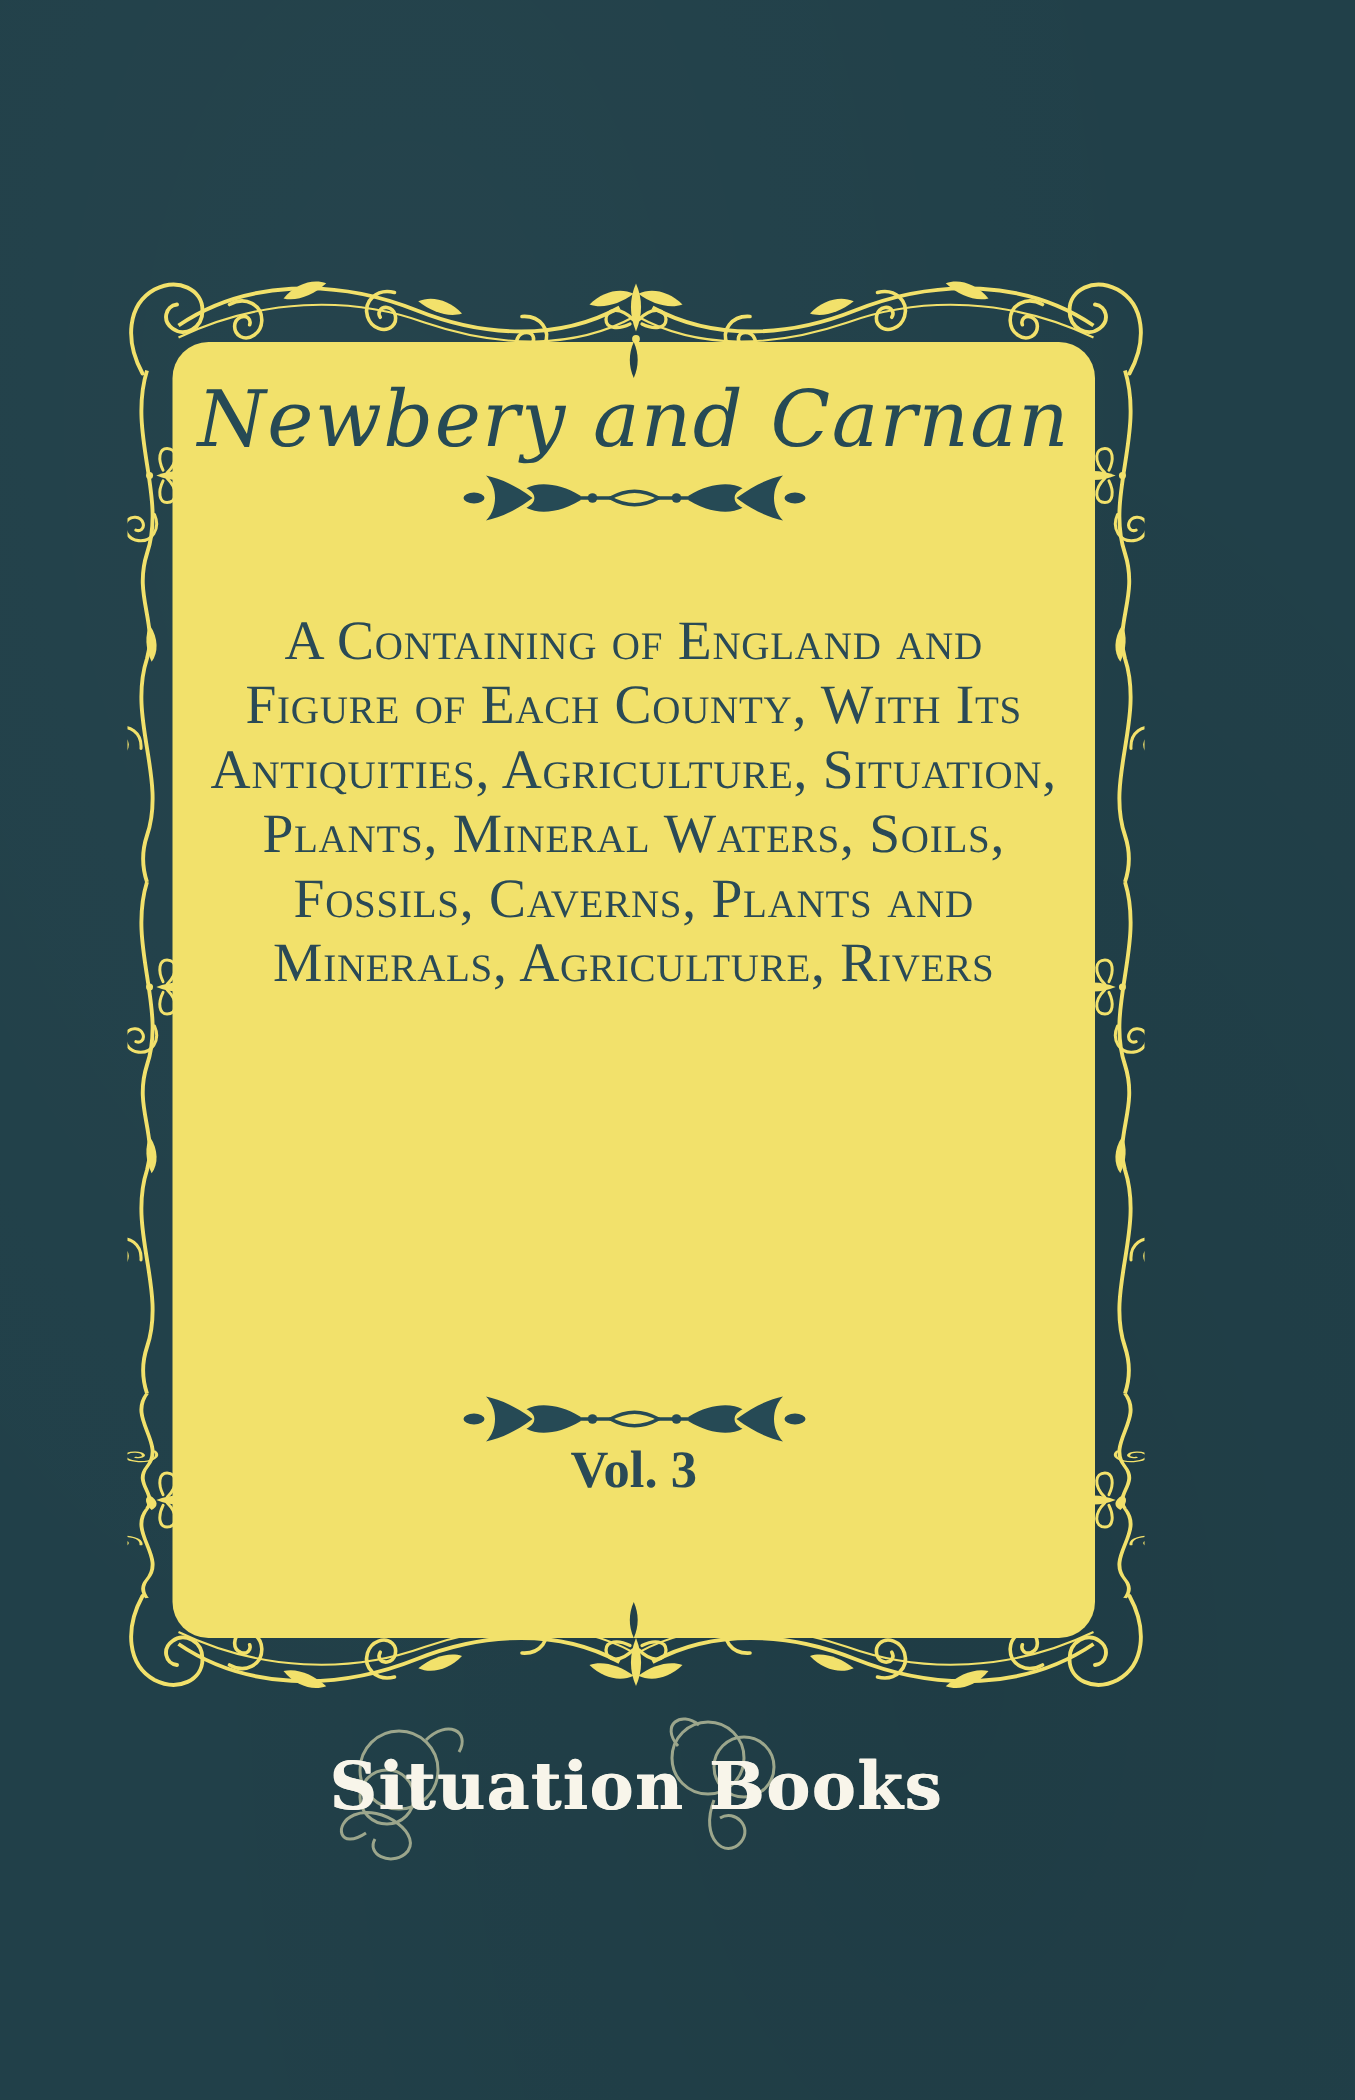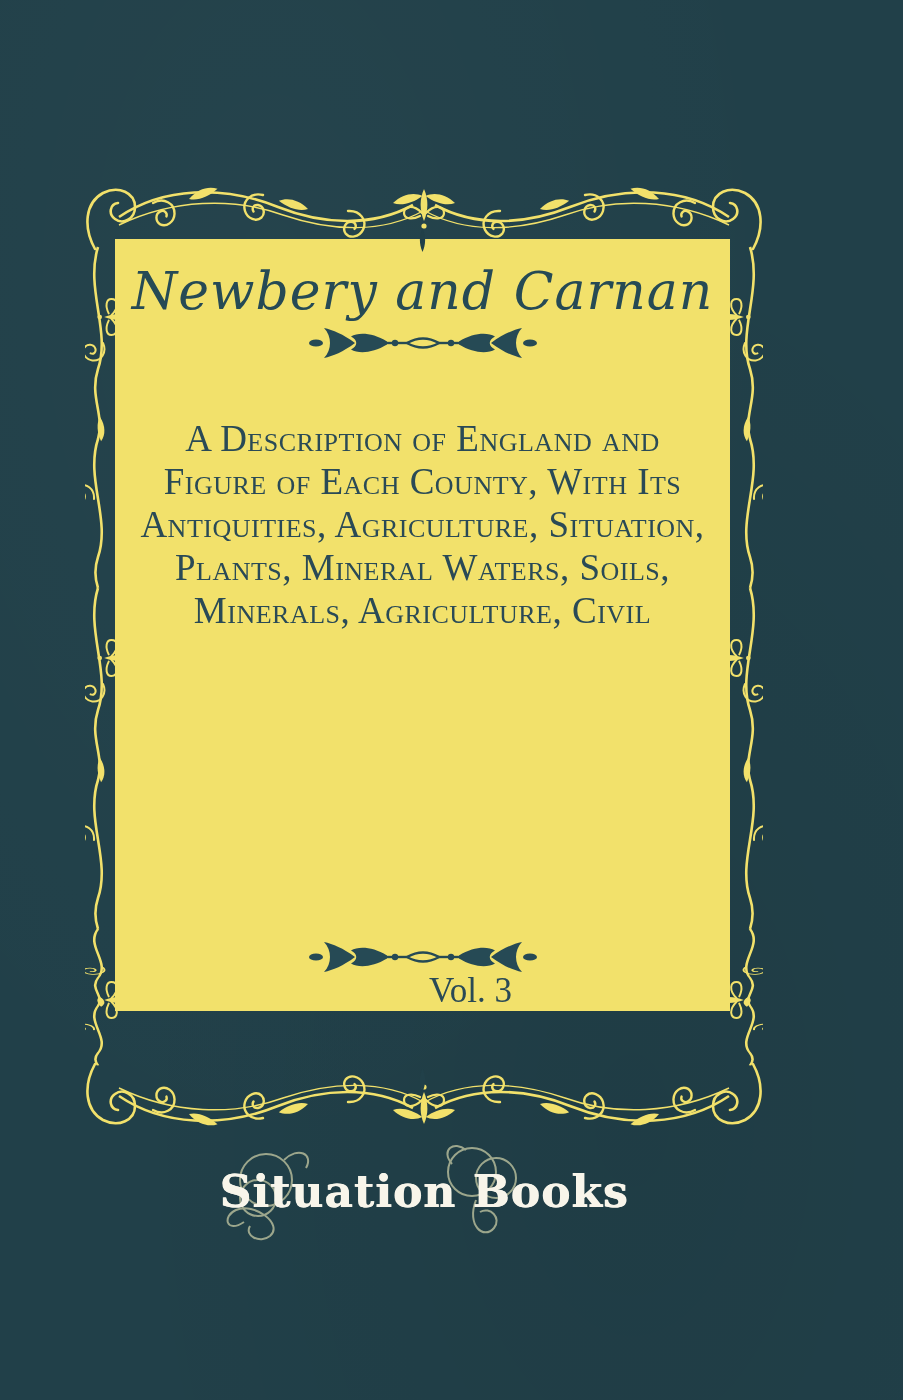--- a/index.html
+++ b/index.html
@@ -16,22 +16,23 @@
       radial-gradient(ellipse at 70% 80%, rgba(0,0,0,0.06), transparent 60%);
   }
   .frame{
     position:absolute;left:85px;top:185px;width:678px;height:943px;
   }
   .frame svg.border-art{
     position:absolute;left:0;top:0;width:678px;height:943px;
     pointer-events:none;
   }
   .panel{
-    position:absolute;left:30px;top:54px;width:615px;height:772px;
+    position:absolute;left:30px;top:43px;width:615px;height:864px;
     background:#f2e16b;
+    border-radius:24px;
   }
   .panel-overlay{
     position:absolute;left:30px;top:43px;width:615px;height:864px;
     pointer-events:none;
   }
   .author{
     position:absolute;left:0;top:24px;width:100%;
     text-align:center;
     font-family:"DejaVu Serif", serif;
     font-style:italic;
@@ -54,22 +55,22 @@
     font-family:"Liberation Serif", serif;
     font-variant:small-caps;
     font-size:37px;line-height:43px;
     letter-spacing:0.5px;
     white-space:nowrap;
   }
   .volume{
     position:absolute;left:0;top:732px;width:100%;
     text-align:center;
     font-family:"Liberation Serif", serif;
-    font-weight:normal;
-    font-size:35px;color:#2a4a56;margin-left:48px;
+    font-weight:bold;
+    font-size:35px;color:#2a4a56;
   }
   .logo{
     position:absolute;left:85px;top:1146px;width:678px;height:100px;
     text-align:center;
   }
   .logo-flourish{
     position:absolute;left:50%;top:-8px;transform:translateX(-50%);
     width:420px;height:110px;pointer-events:none;
   }
   .logo-text{
@@ -175,25 +176,26 @@
           <path d="M80 16.5 C66 8 52 7 44 11.5 C51 15 51 21 44 24.5 C52 29 66 28 80 19.5 Z" stroke="none"></path>
           <line x1="76" y1="18" x2="102" y2="18" stroke-width="2.4"></line>
           <circle cx="88" cy="18" r="3.2" stroke="none"></circle>
         </g>
         <use href="#dleft" transform="translate(232,0) scale(-1,1)"></use>
         <path d="M100 18 Q116 9 132 18 Q116 27 100 18 Z" fill="none" stroke-width="2.4"></path>
       </g>
     </svg>
 
     <div class="title-block">
-      <div class="title-line">A Description of England and</div>
+      <div class="title-line">A Containing of England and</div>
       <div class="title-line">Figure of Each County, With Its</div>
       <div class="title-line">Antiquities, Agriculture, Situation,</div>
       <div class="title-line">Plants, Mineral Waters, Soils,</div>
-      <div class="title-line">Minerals, Agriculture, Civil</div>
+      <div class="title-line">Fossils, Caverns, Plants and</div>
+      <div class="title-line">Minerals, Agriculture, Rivers</div>
     </div>
 
     <svg class="divider divider-2" viewBox="0 0 232 36">
       <g fill="#264a55" stroke="#264a55">
         <g id="dleft2">
           <ellipse cx="9" cy="18" rx="7" ry="3.6" stroke="none"></ellipse>
           <path d="M48 18 C36 9 26 5 17 3 C25 11 25 25 17 33 C26 31 36 27 48 18 Z" stroke="none"></path>
           <path d="M80 16.5 C66 8 52 7 44 11.5 C51 15 51 21 44 24.5 C52 29 66 28 80 19.5 Z" stroke="none"></path>
           <line x1="76" y1="18" x2="102" y2="18" stroke-width="2.4"></line>
           <circle cx="88" cy="18" r="3.2" stroke="none"></circle>

